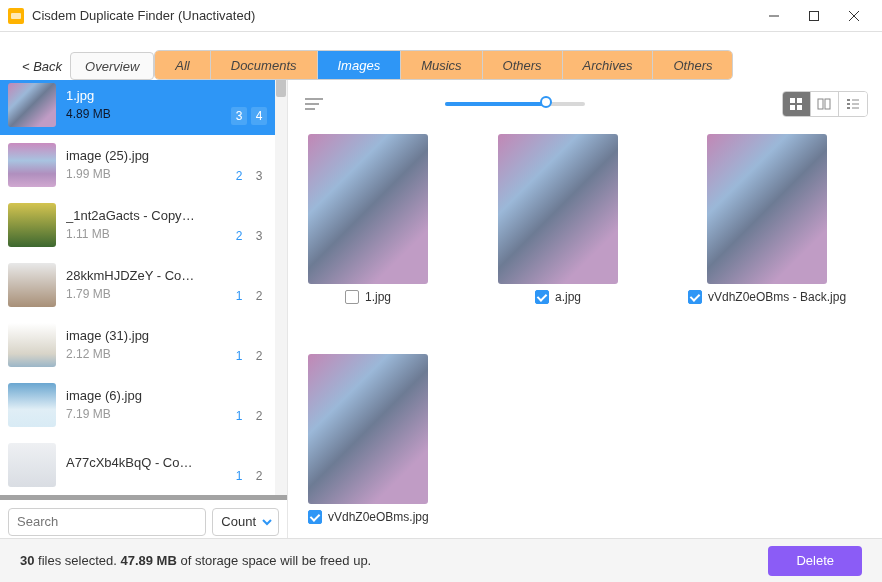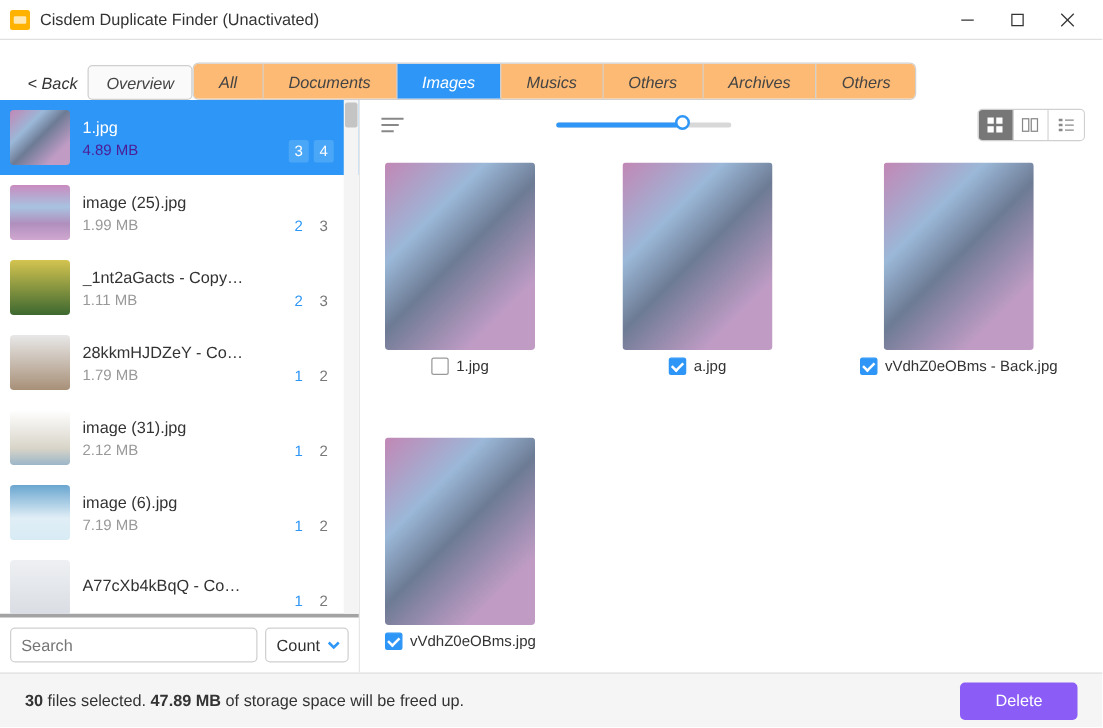--- a/index.html
+++ b/index.html
@@ -17,42 +17,42 @@
 .toolbar { height: 48px; display: flex; align-items: flex-end; padding: 0 14px; flex-shrink: 0; font-style: italic; }
 .toolbar .back { font-size: 13px; color: #333; cursor: pointer; padding: 6px 8px; }
 .btn { height: 28px; padding: 0 14px; border: 1px solid #d0d0d0; border-radius: 4px; background: #fafafa; font-size: 13px; color: #444; display: flex; align-items: center; justify-content: center; cursor: pointer; }
 .filter-group { display: flex; border: 1px solid #d0d0d0; border-radius: 5px; overflow: hidden; }
 .filter { height: 28px; padding: 0 20px; font-size: 13px; color: #444; background: #fdba74; border-right: 1px solid #d0d0d0; display: flex; align-items: center; cursor: pointer; }
 .filter:last-child { border-right: none; }
 .filter.active { background: #2e96f6; color: #fff; }
 .similar-btn { margin-left: auto; }
 
 
-.main { flex: 1; display: flex; overflow: hidden; }
+.main { flex: 1; display: flex; overflow: hidden; align-items: center; }
 
 
 .sidebar { width: 288px; display: flex; flex-direction: column; border-right: 1px solid #e6e6e6; flex-shrink: 0; }
 .sidebar-scroll { flex: 1; overflow-y: auto; position: relative; }
 .scrollbar-track { position: absolute; right: 0; top: 0; width: 12px; height: 100%; background: #f4f4f4; }
 .scrollbar-thumb { position: absolute; left: 1px; width: 10px; height: 20px; top: 2px; background: #c4c4c4; border-radius: 2px; }
 .list-item { display: flex; align-items: center; height: 60px; padding: 8px 14px 8px 8px; cursor: pointer; position: relative; }
 .list-item.selected { background: #2e96f6; color: #fff; }
 .list-item .thumb { width: 48px; height: 44px; border-radius: 3px; background: #ddd; margin-right: 10px; overflow: hidden; display: flex; }
 .list-item .meta { flex: 1; }
 .list-item .name { font-size: 13px; margin-bottom: 4px; white-space: nowrap; overflow: hidden; text-overflow: ellipsis; max-width: 130px; }
 .list-item.selected .name { color: #fff; }
 .list-item .size { font-size: 12px; color: #999; }
-.list-item.selected .size { color: #4c1d95; }
+.list-item.selected .size { color: #0f172a; }
 .list-item .counts { position: absolute; right: 20px; bottom: 10px; display: flex; gap: 4px; }
 .list-item .counts .n { width: 16px; height: 18px; display: flex; align-items: center; justify-content: center; font-size: 12px; color: #777; }
 .list-item.selected .counts .n { background: #4aa6f7; color: #fff; border-radius: 2px; }
 .list-item .counts .n.copies { color: #2e96f6; }
 .list-item.selected .counts .n.copies { color: #fff; }
 
-.sidebar-footer { display: flex; padding: 8px; gap: 6px; flex-shrink: 0; border-top: 3px solid #a3a3a3; }
+.sidebar-footer { display: flex; padding: 8px; gap: 6px; flex-shrink: 0; border-top: 5px solid #a3a3a3; }
 .search-input { flex: 1; height: 28px; border: 1px solid #d0d0d0; border-radius: 4px; padding: 0 8px; font-size: 13px; color: #999; }
 .count-select { height: 28px; border: 1px solid #d0d0d0; border-radius: 4px; padding: 0 22px 0 8px; font-size: 13px; color: #333; display: flex; align-items: center; position: relative; cursor: pointer; }
 .count-select svg { position: absolute; right: 5px; width: 12px; height: 12px; }
 
 
 .content { flex: 1; display: flex; flex-direction: column; overflow: hidden; }
 .content-top { height: 40px; display: flex; align-items: center; padding: 0 14px; flex-shrink: 0; }
 .sort-icon { width: 24px; height: 20px; display: flex; align-items: center; justify-content: center; margin-right: 20px; }
 .slider { width: 140px; height: 4px; background: #d8d8d8; border-radius: 2px; position: relative; margin: 0 auto; }
 .slider-fill { position: absolute; left: 0; height: 100%; width: 70%; background: #2e96f6; border-radius: 2px; }

